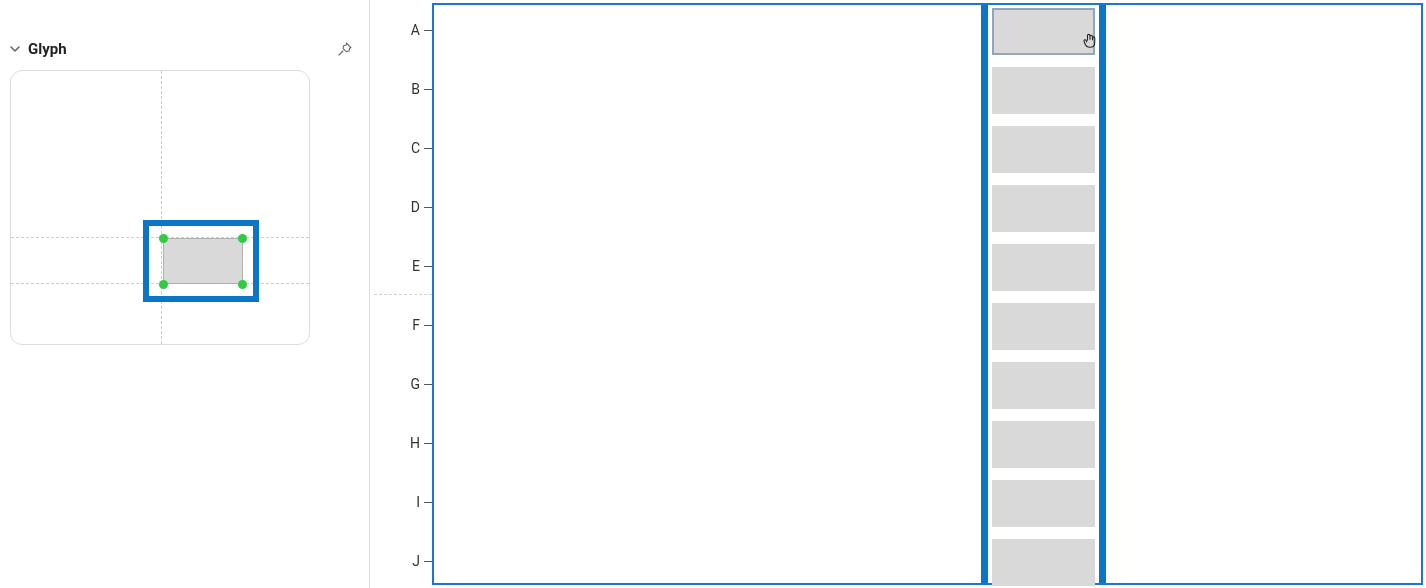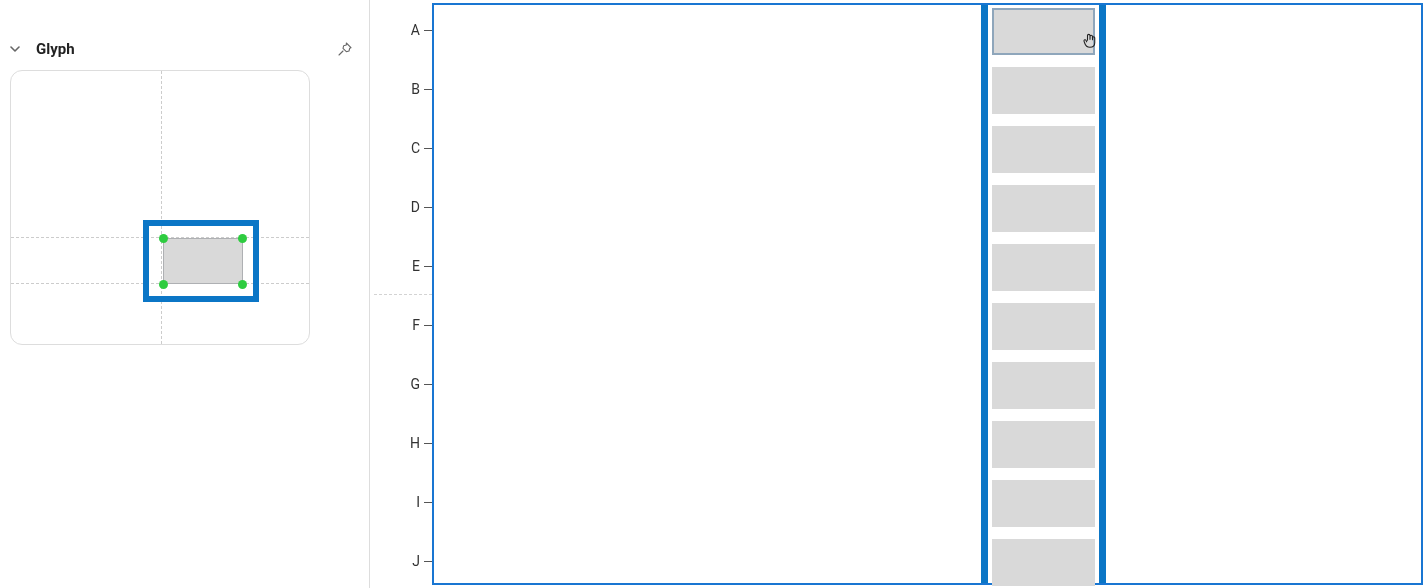--- a/index.html
+++ b/index.html
@@ -33,21 +33,21 @@
     }
     .panel-header {
       display: flex;
       align-items: center;
       justify-content: space-between;
       padding: 0 6px 6px 0;
     }
     .panel-header-left {
       display: flex;
       align-items: center;
-      gap: 16px;
+      gap: 8px;
     }
     .chevron-down {
       width: 10px; height: 10px;
       display: inline-flex; align-items: center; justify-content: center;
       color: #666;
     }
     .chevron-down svg { width: 10px; height: 7px; }
     .panel-title {
       font-weight: 700;
       color: #222;

